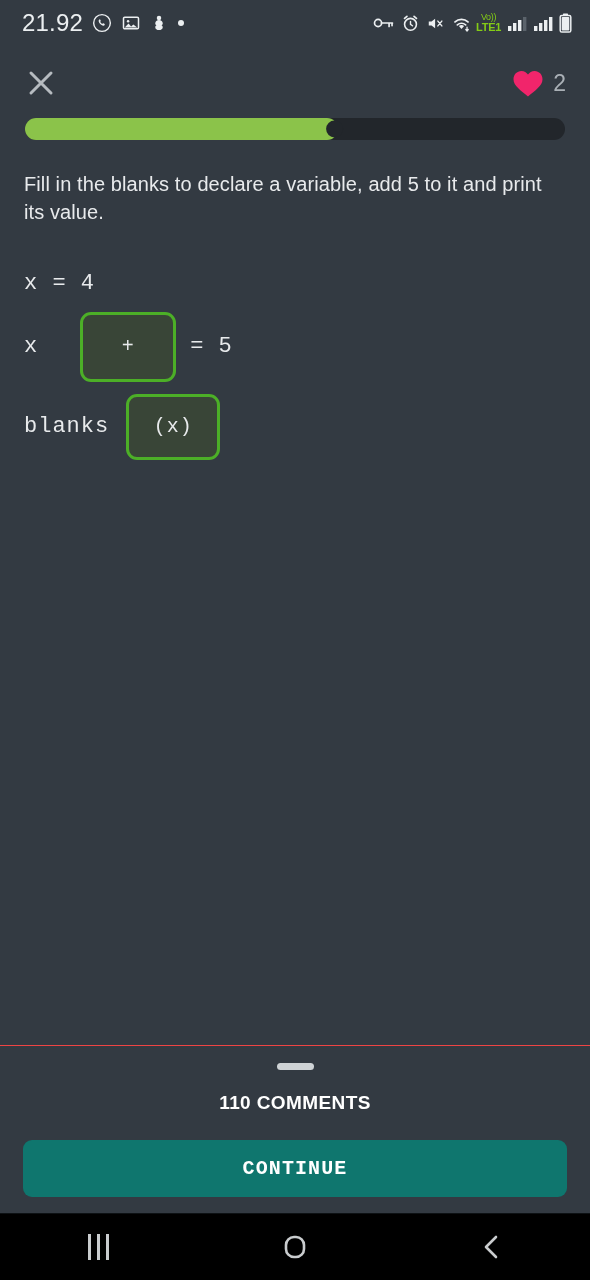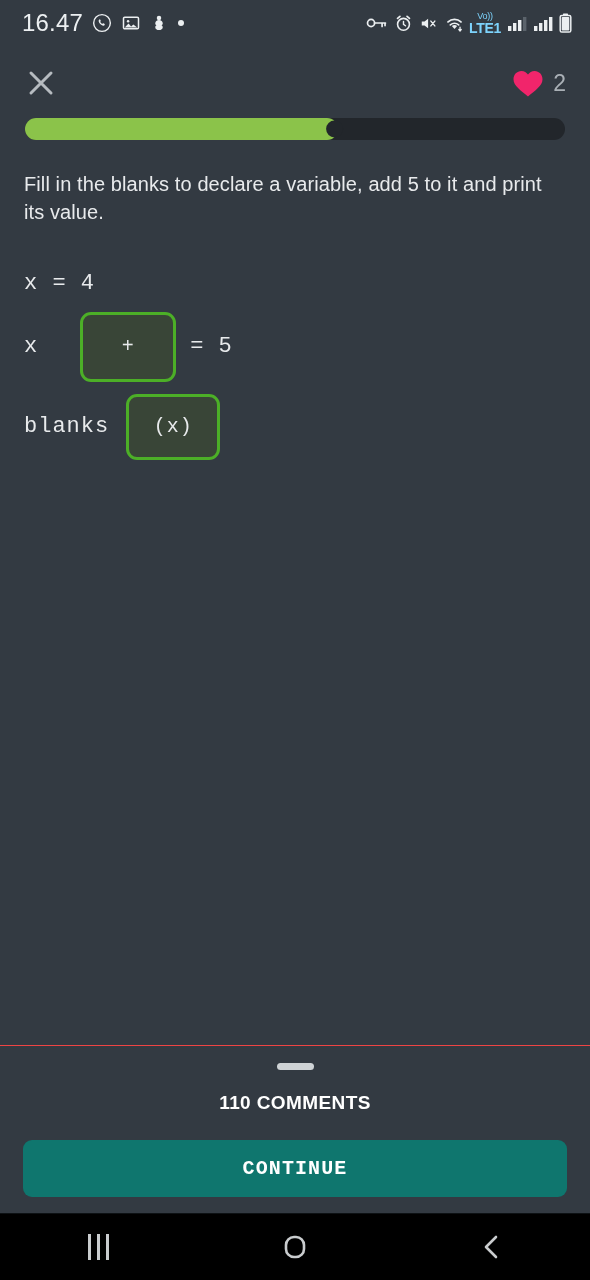--- a/index.html
+++ b/index.html
@@ -50,26 +50,26 @@
     align-items: center;
     gap: 6px;
   }
   .sicon { display: block; }
 
   .volte {
     display: flex;
     flex-direction: column;
     align-items: center;
     justify-content: center;
-    color: #7dd3fc;
+    color: #84cc16;
     line-height: 1;
     margin-left: -2px;
   }
   .volte .v1 { font-size: 9px; letter-spacing: -0.3px; }
-  .volte .v2 { font-size: 14px; font-weight: bold; letter-spacing: -0.3px; }
+  .volte .v2 { font-size: 11px; font-weight: bold; letter-spacing: -0.3px; }
 
   
   .lesson-header {
     flex: 0 0 auto;
     padding: 16px 24px 0 24px;
     display: flex;
     align-items: center;
     justify-content: space-between;
     height: 58px;
     box-sizing: border-box;
@@ -256,21 +256,21 @@
     background: #c9ccce;
   }
 </style>
 </head>
 <body>
 
 <div class="phone">
 
   <div class="status-bar">
     <div class="status-left">
-      <span class="status-time">16.47</span>
+      <span class="status-time">21.92</span>
 
       <span>
         <svg class="sicon" width="20" height="20" viewBox="0 0 24 24">
           <circle cx="12" cy="12" r="10" fill="none" stroke="#eceff1" stroke-width="1.7"></circle>
           <path d="M8.8 7.6c.5-.2 1 0 1.2.5l.5 1.2c.1.3 0 .6-.2.8l-.5.5c.5 1.1 1.4 2 2.5 2.5l.5-.5c.2-.2.5-.3.8-.2l1.2.5c.5.2.7.7.5 1.2-.3.8-1.1 1.3-2 1.1-2.6-.5-4.8-2.7-5.3-5.3-.2-.9.3-1.7 1.1-2z" fill="#eceff1"></path>
         </svg>
       </span>
 
       <span>
         <svg class="sicon" width="20" height="20" viewBox="0 0 24 24">

